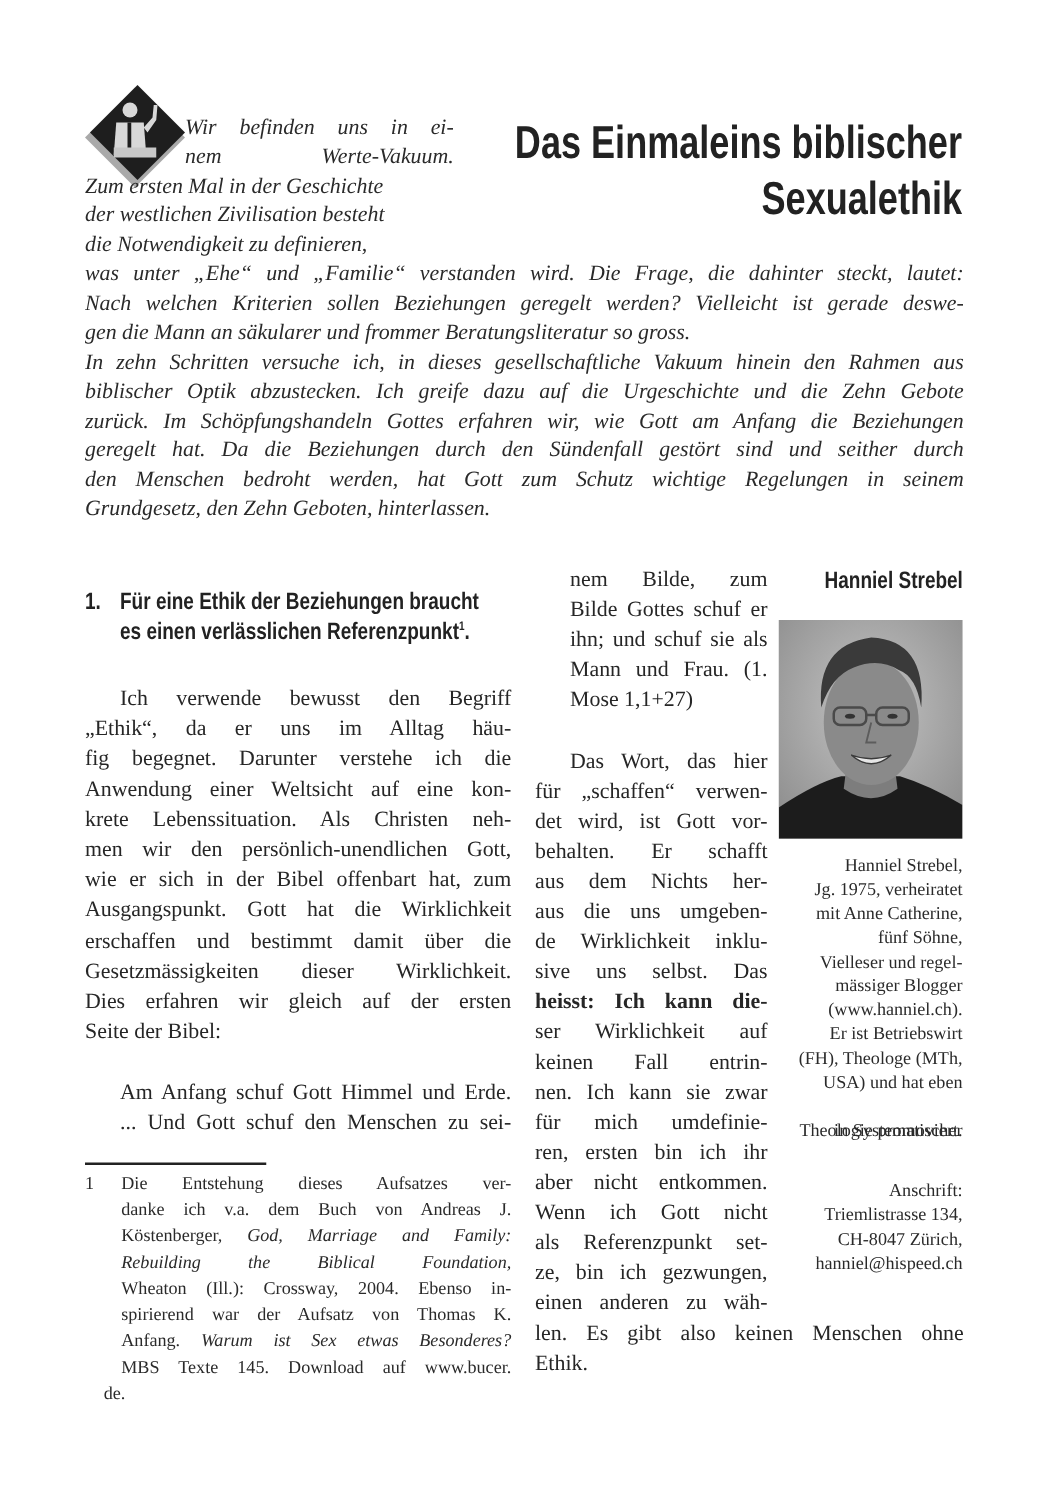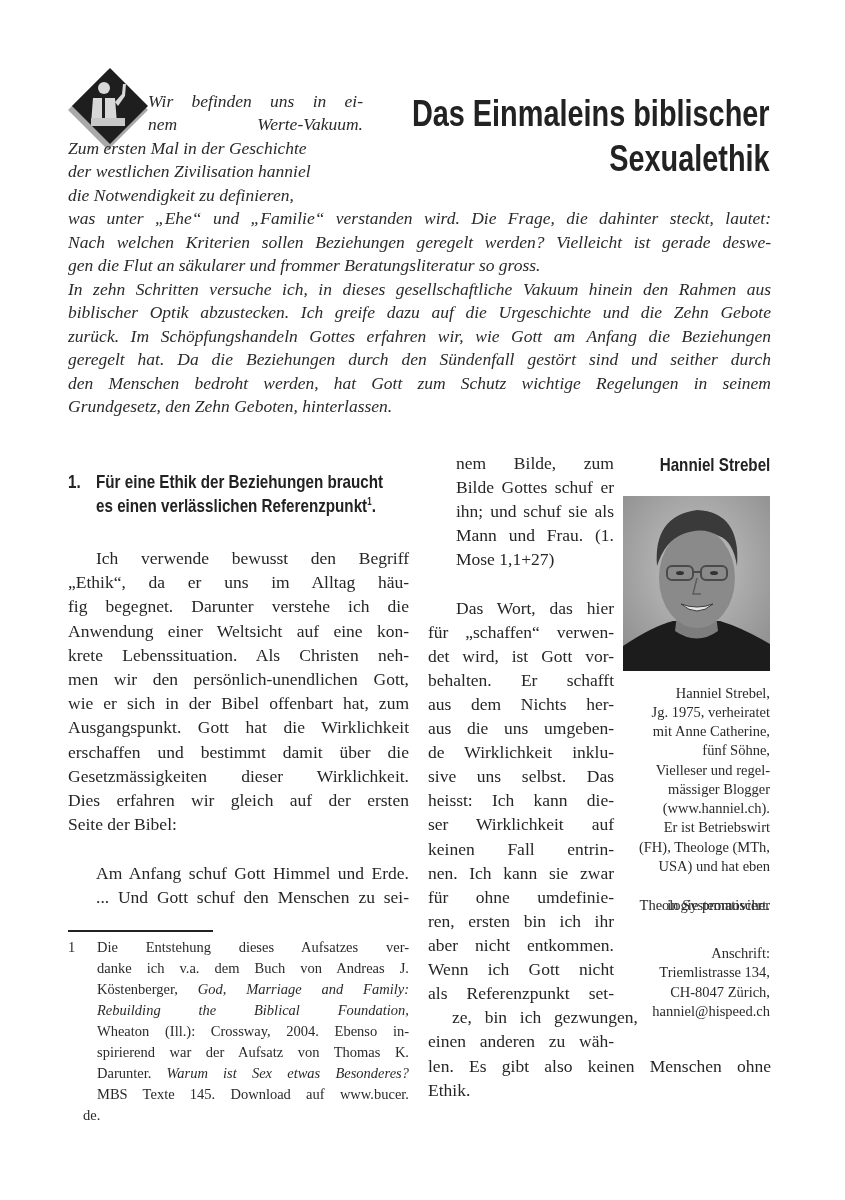--- a/index.html
+++ b/index.html
@@ -56,25 +56,25 @@
     </svg>
   </div>
 
   <div class="title-line" style="top:94px;">Das Einmaleins biblischer</div>
   <div class="title-line" style="top:139px;">Sexualethik</div>
 
   <div class="intro">
     <div class="line just" style="left:148px; top:90px; width:215px;">Wir befinden uns in ei-</div>
     <div class="line just" style="left:148px; top:113px; width:215px; word-spacing:0;">nem      Werte-Vakuum.</div>
     <div class="line" style="left:68px; top:137px;">Zum ersten Mal in der Geschichte</div>
-    <div class="line" style="left:68px; top:160px;">der westlichen Zivilisation hanniel</div>
+    <div class="line" style="left:68px; top:160px;">der westlichen Zivilisation besteht</div>
     <div class="line" style="left:68px; top:184px;">die Notwendigkeit zu definieren,</div>
     <div class="line" style="left:68px; top:207px; width:703px; text-align:justify; text-align-last:justify;">was unter „Ehe“ und „Familie“ verstanden wird. Die Frage, die dahinter steckt, lautet:</div>
     <div class="line" style="left:68px; top:231px; width:703px; text-align:justify; text-align-last:justify;">Nach welchen Kriterien sollen Beziehungen geregelt werden? Vielleicht ist gerade deswe-</div>
-    <div class="line" style="left:68px; top:254px;">gen die Flut an säkularer und frommer Beratungsliteratur so gross.</div>
+    <div class="line" style="left:68px; top:254px;">gen die Mann an säkularer und frommer Beratungsliteratur so gross.</div>
     <div class="line" style="left:68px; top:278px; width:703px; text-align:justify; text-align-last:justify;">In zehn Schritten versuche ich, in dieses gesellschaftliche Vakuum hinein den Rahmen aus</div>
     <div class="line" style="left:68px; top:301px; width:703px; text-align:justify; text-align-last:justify;">biblischer Optik abzustecken. Ich greife dazu auf die Urgeschichte und die Zehn Gebote</div>
     <div class="line" style="left:68px; top:325px; width:703px; text-align:justify; text-align-last:justify;">zurück. Im Schöpfungshandeln Gottes erfahren wir, wie Gott am Anfang die Beziehungen</div>
     <div class="line" style="left:68px; top:348px; width:703px; text-align:justify; text-align-last:justify;">geregelt hat. Da die Beziehungen durch den Sündenfall gestört sind und seither durch</div>
     <div class="line" style="left:68px; top:372px; width:703px; text-align:justify; text-align-last:justify;">den Menschen bedroht werden, hat Gott zum Schutz wichtige Regelungen in seinem</div>
     <div class="line" style="left:68px; top:395px;">Grundgesetz, den Zehn Geboten, hinterlassen.</div>
   </div>
 
   <div class="h2" style="left:68px; top:470px;">1.</div>
   <div class="h2" style="left:96px; top:470px;">Für eine Ethik der Beziehungen braucht</div>
@@ -102,50 +102,50 @@
 
   <div class="footnote-rule"></div>
   <div class="fn">
     <div class="line" style="left:68px; top:937px;">1</div>
     <div class="line just" style="left:97px; top:937px; width:312px;">Die Entstehung dieses Aufsatzes ver-</div>
     <div class="line just" style="left:97px; top:958px; width:312px;">danke ich v.a. dem Buch von Andreas J.</div>
     <div class="line just" style="left:97px; top:979px; width:312px;"><span>Köstenberger, </span><i>God, Marriage and Family:</i></div>
     <div class="line just" style="left:97px; top:1000px; width:312px;"><i>Rebuilding   the   Biblical   Foundation,</i></div>
     <div class="line just" style="left:97px; top:1021px; width:312px;">Wheaton (Ill.): Crossway, 2004. Ebenso in-</div>
     <div class="line just" style="left:97px; top:1042px; width:312px;">spirierend war der Aufsatz von Thomas K.</div>
-    <div class="line just" style="left:97px; top:1063px; width:312px;"><span>Darunter. </span><i>Warum ist Sex etwas Besonderes?</i></div>
+    <div class="line just" style="left:97px; top:1063px; width:312px;"><span>Anfang. </span><i>Warum ist Sex etwas Besonderes?</i></div>
     <div class="line just" style="left:97px; top:1084px; width:312px;">MBS Texte 145. Download auf www.bucer.</div>
     <div class="line" style="left:83px; top:1105px;">de.</div>
   </div>
 
   <div class="body">
     <div class="line just" style="left:456px; top:451px; width:158px;">nem   Bilde,   zum</div>
     <div class="line just" style="left:456px; top:475px; width:158px;">Bilde Gottes schuf er</div>
     <div class="line just" style="left:456px; top:499px; width:158px;">ihn; und schuf sie als</div>
     <div class="line just" style="left:456px; top:523px; width:158px;">Mann und Frau. (1.</div>
     <div class="line" style="left:456px; top:547px;">Mose 1,1+27)</div>
 
     <div class="line just" style="left:456px; top:596px; width:158px;">Das Wort, das hier</div>
     <div class="line just" style="left:428px; top:620px; width:186px;">für „schaffen“ verwen-</div>
     <div class="line just" style="left:428px; top:644px; width:186px;">det wird, ist Gott vor-</div>
     <div class="line just" style="left:428px; top:668px; width:186px;">behalten.  Er  schafft</div>
     <div class="line just" style="left:428px; top:692px; width:186px;">aus dem Nichts her-</div>
     <div class="line just" style="left:428px; top:716px; width:186px;">aus die uns umgeben-</div>
     <div class="line just" style="left:428px; top:740px; width:186px;">de Wirklichkeit inklu-</div>
     <div class="line just" style="left:428px; top:764px; width:186px;">sive uns selbst. Das</div>
-    <div class="line just" style="left:428px; top:788px; width:186px;">heisst: Ich kann die-</div>
+    <div class="line just" style="left:428px; top:788px; width:186px;font-weight:bold;">heisst: Ich kann die-</div>
     <div class="line just" style="left:428px; top:812px; width:186px;">ser Wirklichkeit auf</div>
     <div class="line just" style="left:428px; top:837px; width:186px;">keinen   Fall   entrin-</div>
     <div class="line just" style="left:428px; top:861px; width:186px;">nen. Ich kann sie zwar</div>
-    <div class="line just" style="left:428px; top:885px; width:186px;">für  ohne  umdefinie-</div>
+    <div class="line just" style="left:428px; top:885px; width:186px;">für  mich  umdefinie-</div>
     <div class="line just" style="left:428px; top:909px; width:186px;">ren, ersten bin ich ihr</div>
     <div class="line just" style="left:428px; top:933px; width:186px;">aber nicht entkommen.</div>
     <div class="line just" style="left:428px; top:957px; width:186px;">Wenn ich Gott nicht</div>
     <div class="line just" style="left:428px; top:981px; width:186px;">als Referenzpunkt set-</div>
-    <div class="line just" style="left:428px; top:1005px; width:186px;margin-left:24px;">ze, bin ich gezwungen,</div>
+    <div class="line just" style="left:428px; top:1005px; width:186px;">ze, bin ich gezwungen,</div>
     <div class="line just" style="left:428px; top:1029px; width:186px;">einen anderen zu wäh-</div>
 
     <div class="line just" style="left:428px; top:1054px; width:343px;">len. Es gibt also keinen Menschen ohne</div>
     <div class="line" style="left:428px; top:1078px;">Ethik.</div>
   </div>
 
   <div class="author-name">Hanniel Strebel</div>
 
   <div class="photo" role="img" aria-label="Portrait photo of Hanniel Strebel">
     <svg width="147" height="175" viewBox="0 0 147 175">

